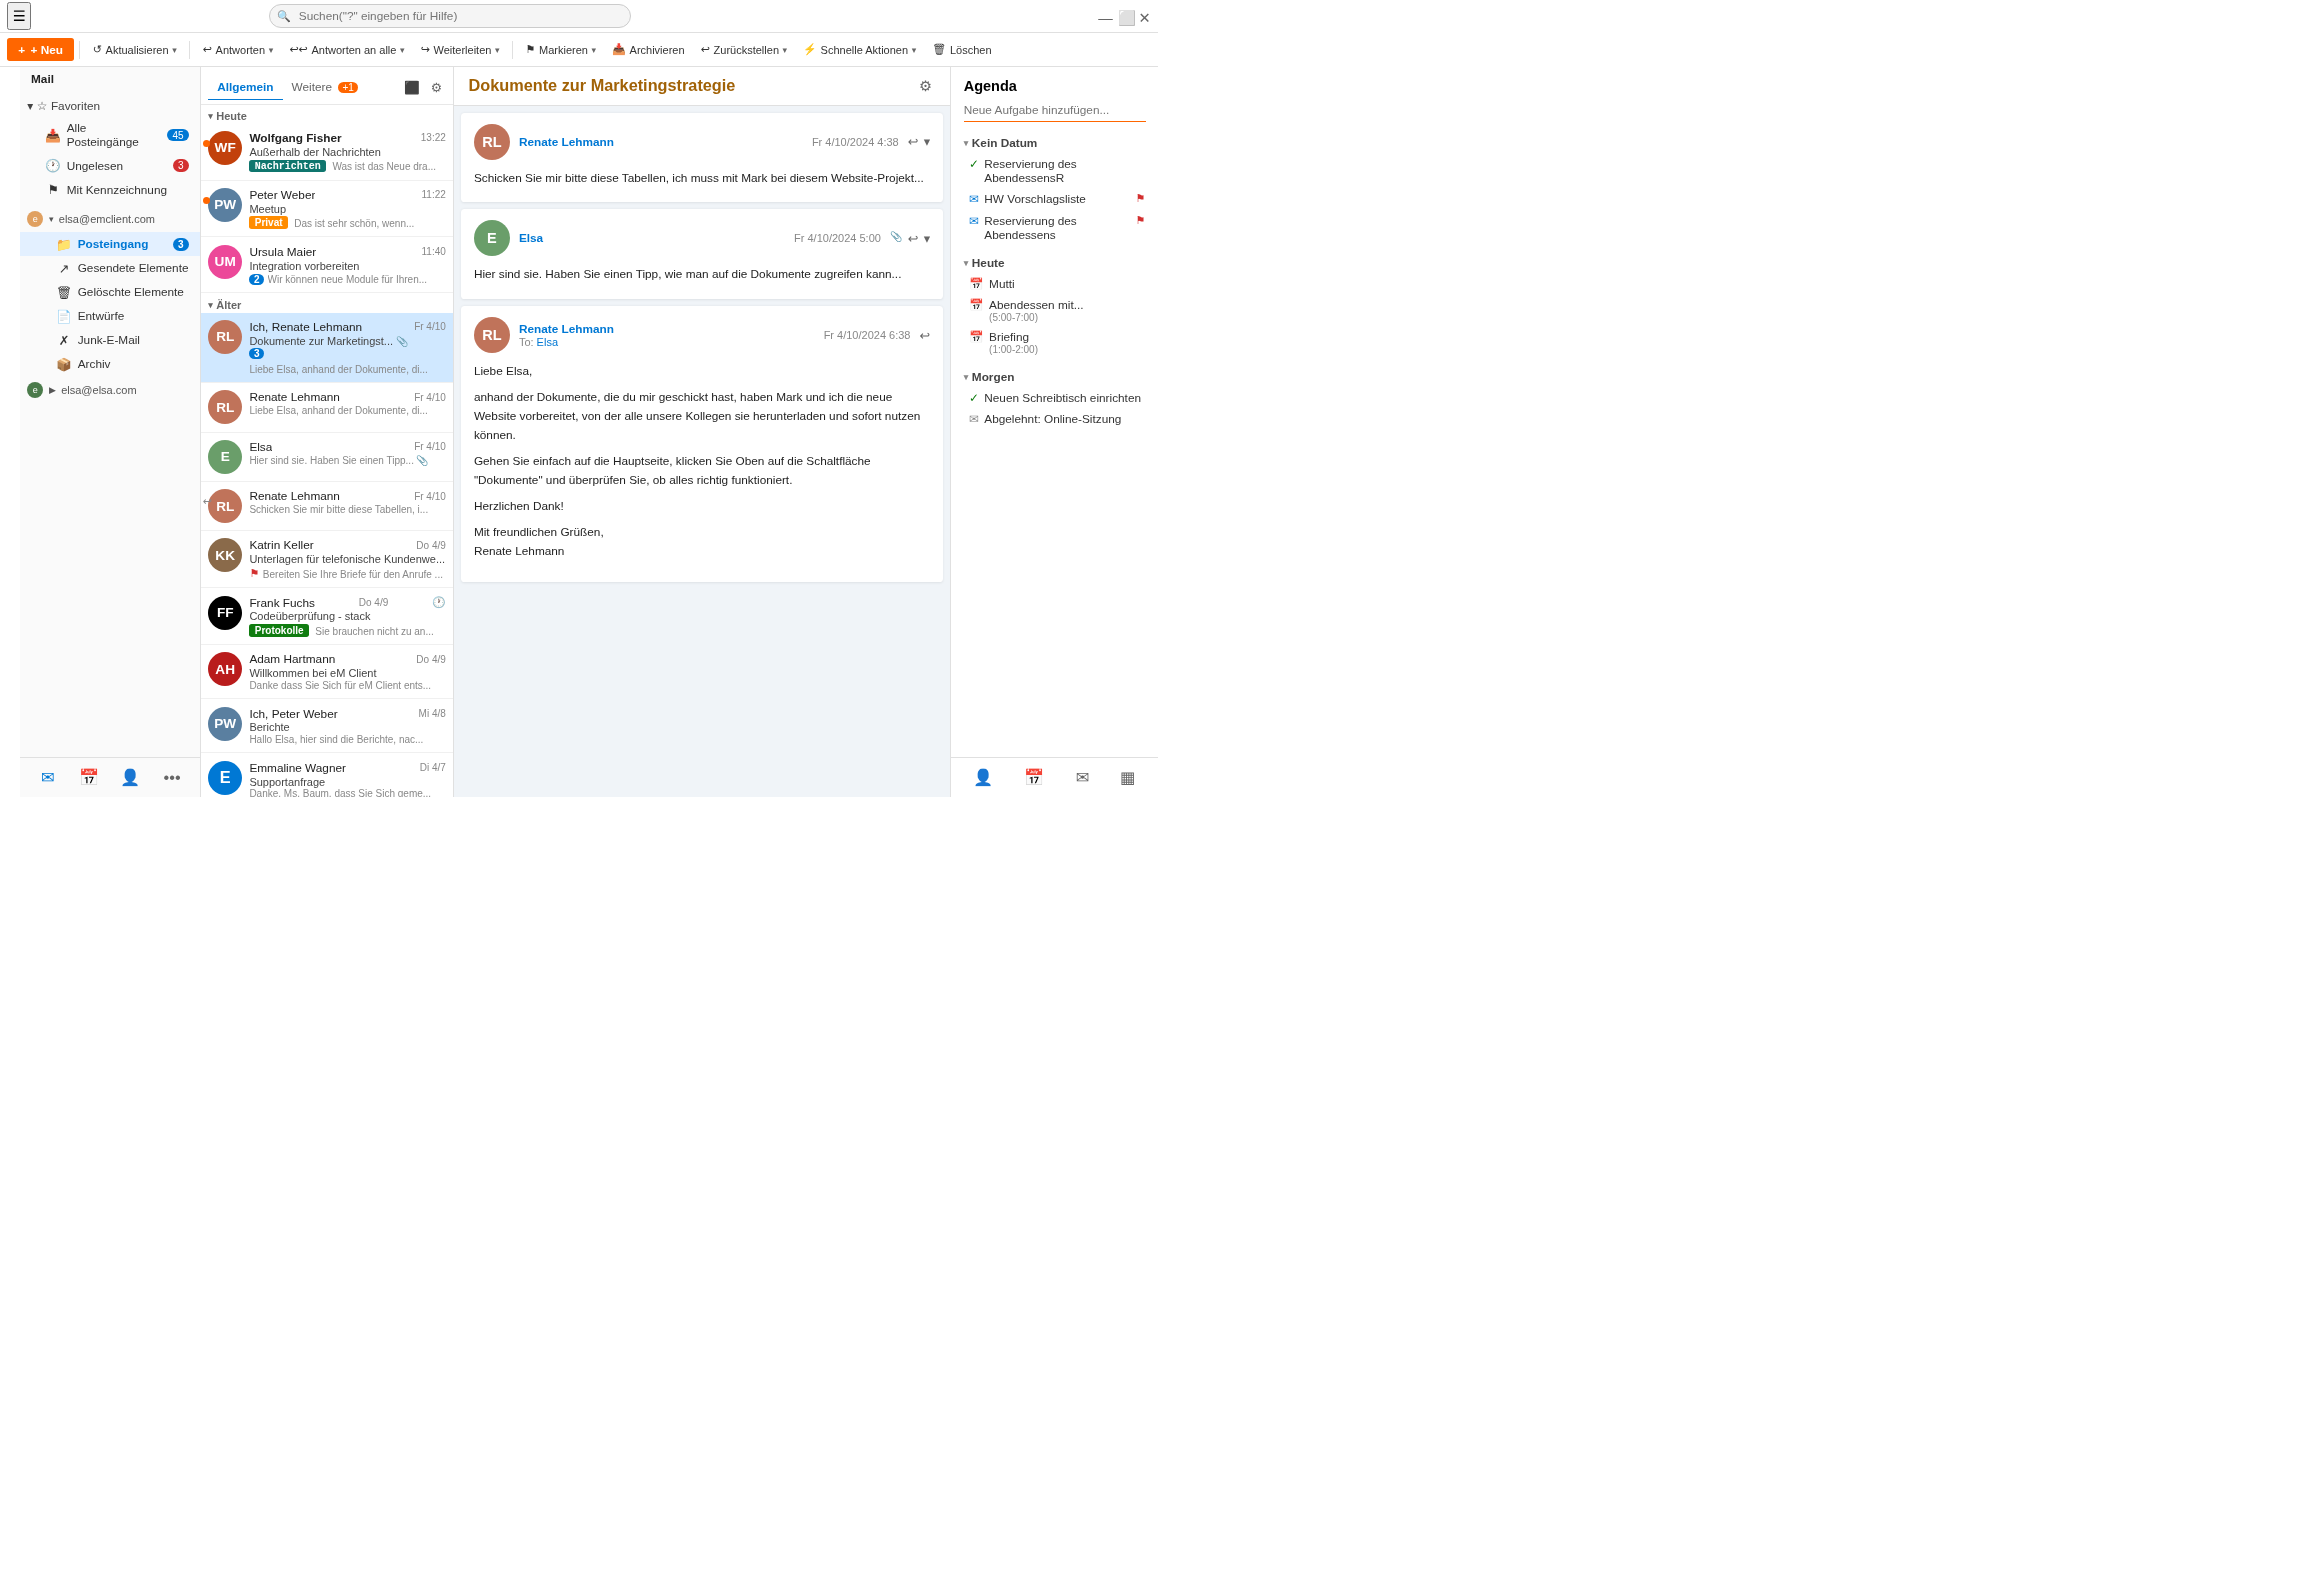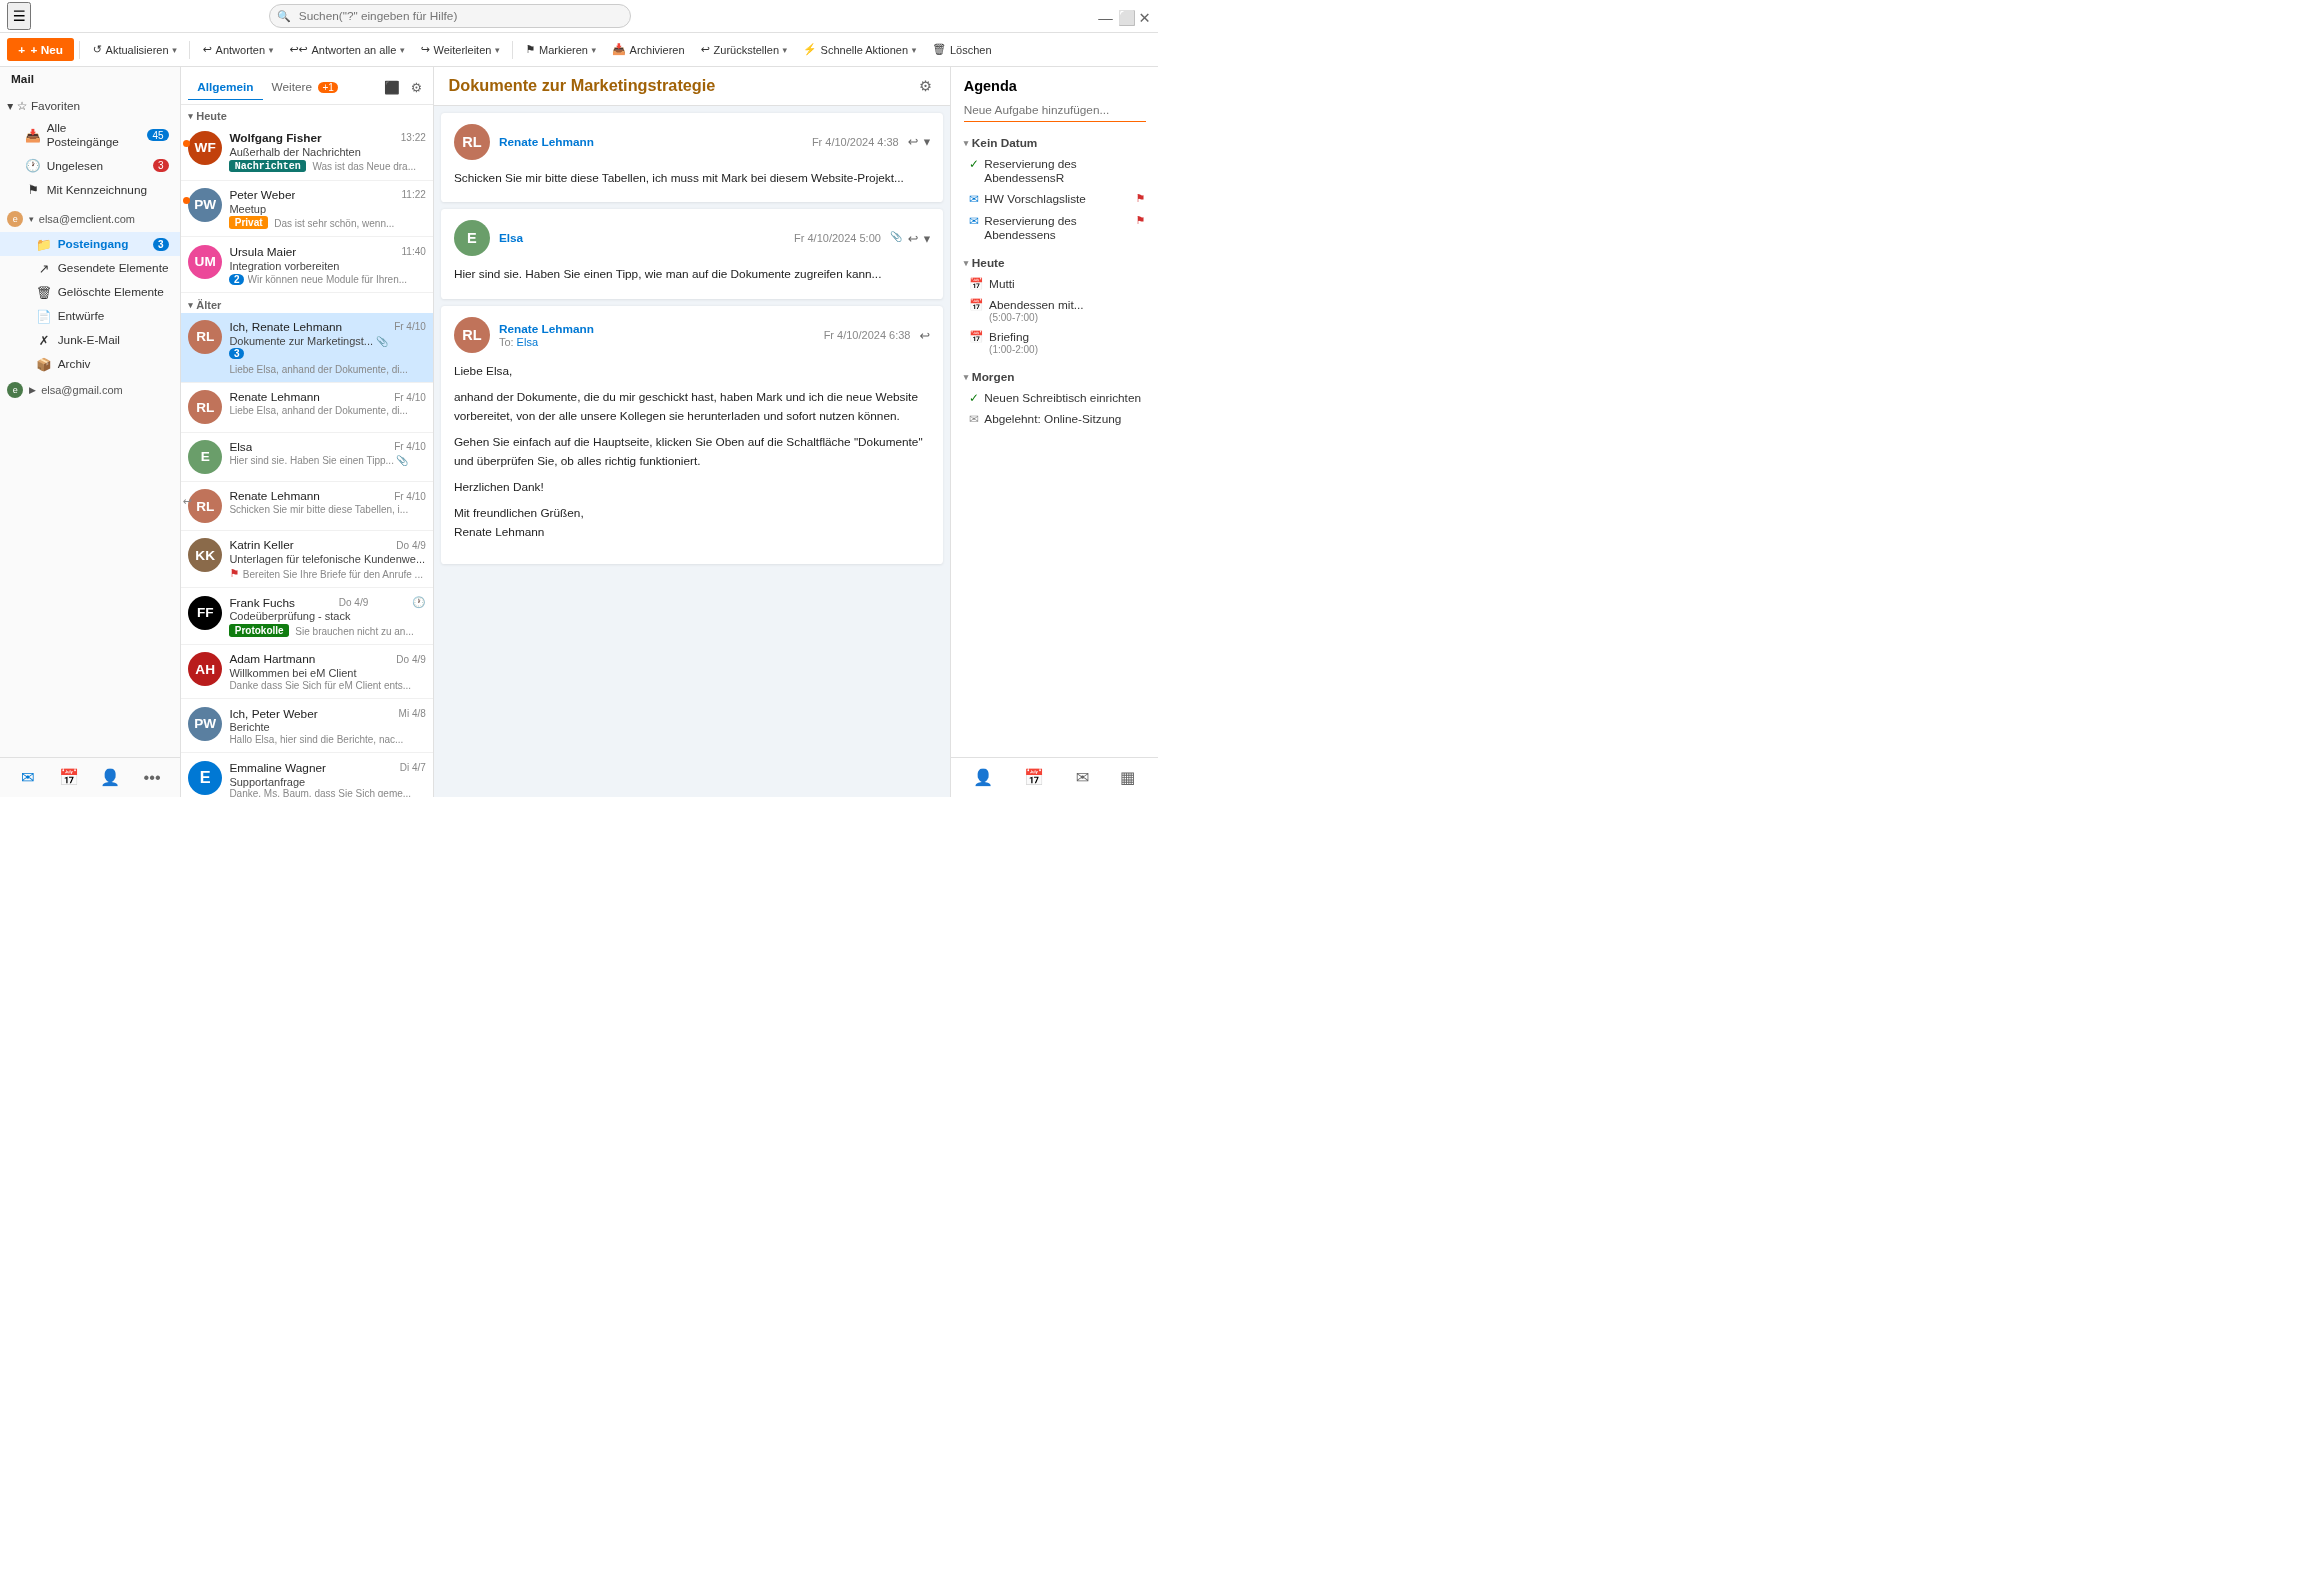--- a/index.html
+++ b/index.html
@@ -15,21 +15,21 @@
     .window-btn { width: 12.7px; height: 12.7px; border: none; background: none; cursor: pointer; font-size: 14.5px; color: #666; }
 
     
     .toolbar { display: flex; align-items: center; height: 34px; background: #fff; border-bottom: 0.9px solid #e0e0e0; padding: 0 7.2px; gap: 1.8px; }
     .toolbar-btn { display: flex; align-items: center; gap: 3.6px; padding: 3.6px 7.2px; border: none; background: none; cursor: pointer; font-size: 11px; color: #333; border-radius: 2.7px; white-space: nowrap; }
     .toolbar-btn .chevron { font-size: 9px; color: #666; }
     .new-btn { background: #ff6600; color: #fff; border-radius: 2.7px; padding: 4.5px 11px; font-weight: 600; font-size: 11.8px; display: flex; align-items: center; gap: 3.6px; border: none; cursor: pointer; }
     .toolbar-sep { width: 0.9px; height: 18px; background: #e0e0e0; margin: 0 3.6px; }
 
     
-    .main { display: flex; height: calc(797px - 67px); }
+    .main { display: flex; height: calc(797px - 67px); margin-left: 20px; }
 
     
     .sidebar { width: 181px; min-width: 181px; border-right: 0.9px solid #e0e0e0; display: flex; flex-direction: column; overflow-y: auto; background: #fafafa; }
     .sidebar-section { padding: 3.6px 0; }
     .sidebar-header { font-size: 11.8px; font-weight: 600; padding: 5.4px 11px; color: #222; }
     .sidebar-item { display: flex; align-items: center; padding: 4.5px 11px 4.5px 14.5px; cursor: pointer; border-radius: 0; gap: 5.4px; color: #333; font-size: 11.8px; }
     .sidebar-item.active { background: #e3f0ff; color: #0078d4; font-weight: 600; }
     .sidebar-item .item-icon { font-size: 12.7px; width: 16.3px; text-align: center; }
     .sidebar-item .badge { margin-left: auto; background: #0078d4; color: #fff; border-radius: 9px; padding: 0.9px 5.4px; font-size: 10px; min-width: 16.3px; text-align: center; }
     .sidebar-item .badge.red { background: #d32f2f; }
@@ -236,21 +236,21 @@
       <span class="item-icon">✗</span>
       <span>Junk-E-Mail</span>
     </div>
     <div class="sidebar-item indent2">
       <span class="item-icon">📦</span>
       <span>Archiv</span>
     </div>
     <div class="sidebar-account">
       <span class="avatar-sm" style="background:#4a7a4a;">e</span>
       <span style="font-size:9px;">▶</span>
-      <span style="font-size:11px;">elsa@gmail.com</span>
+      <span style="font-size:11px;">elsa@elsa.com</span>
     </div>
     <div style="flex:1;"></div>
 
     <div class="bottom-nav">
       <button class="bottom-nav-btn active">
         <span class="bottom-nav-icon">✉</span>
       </button>
       <button class="bottom-nav-btn">
         <span class="bottom-nav-icon">📅</span>
       </button>

